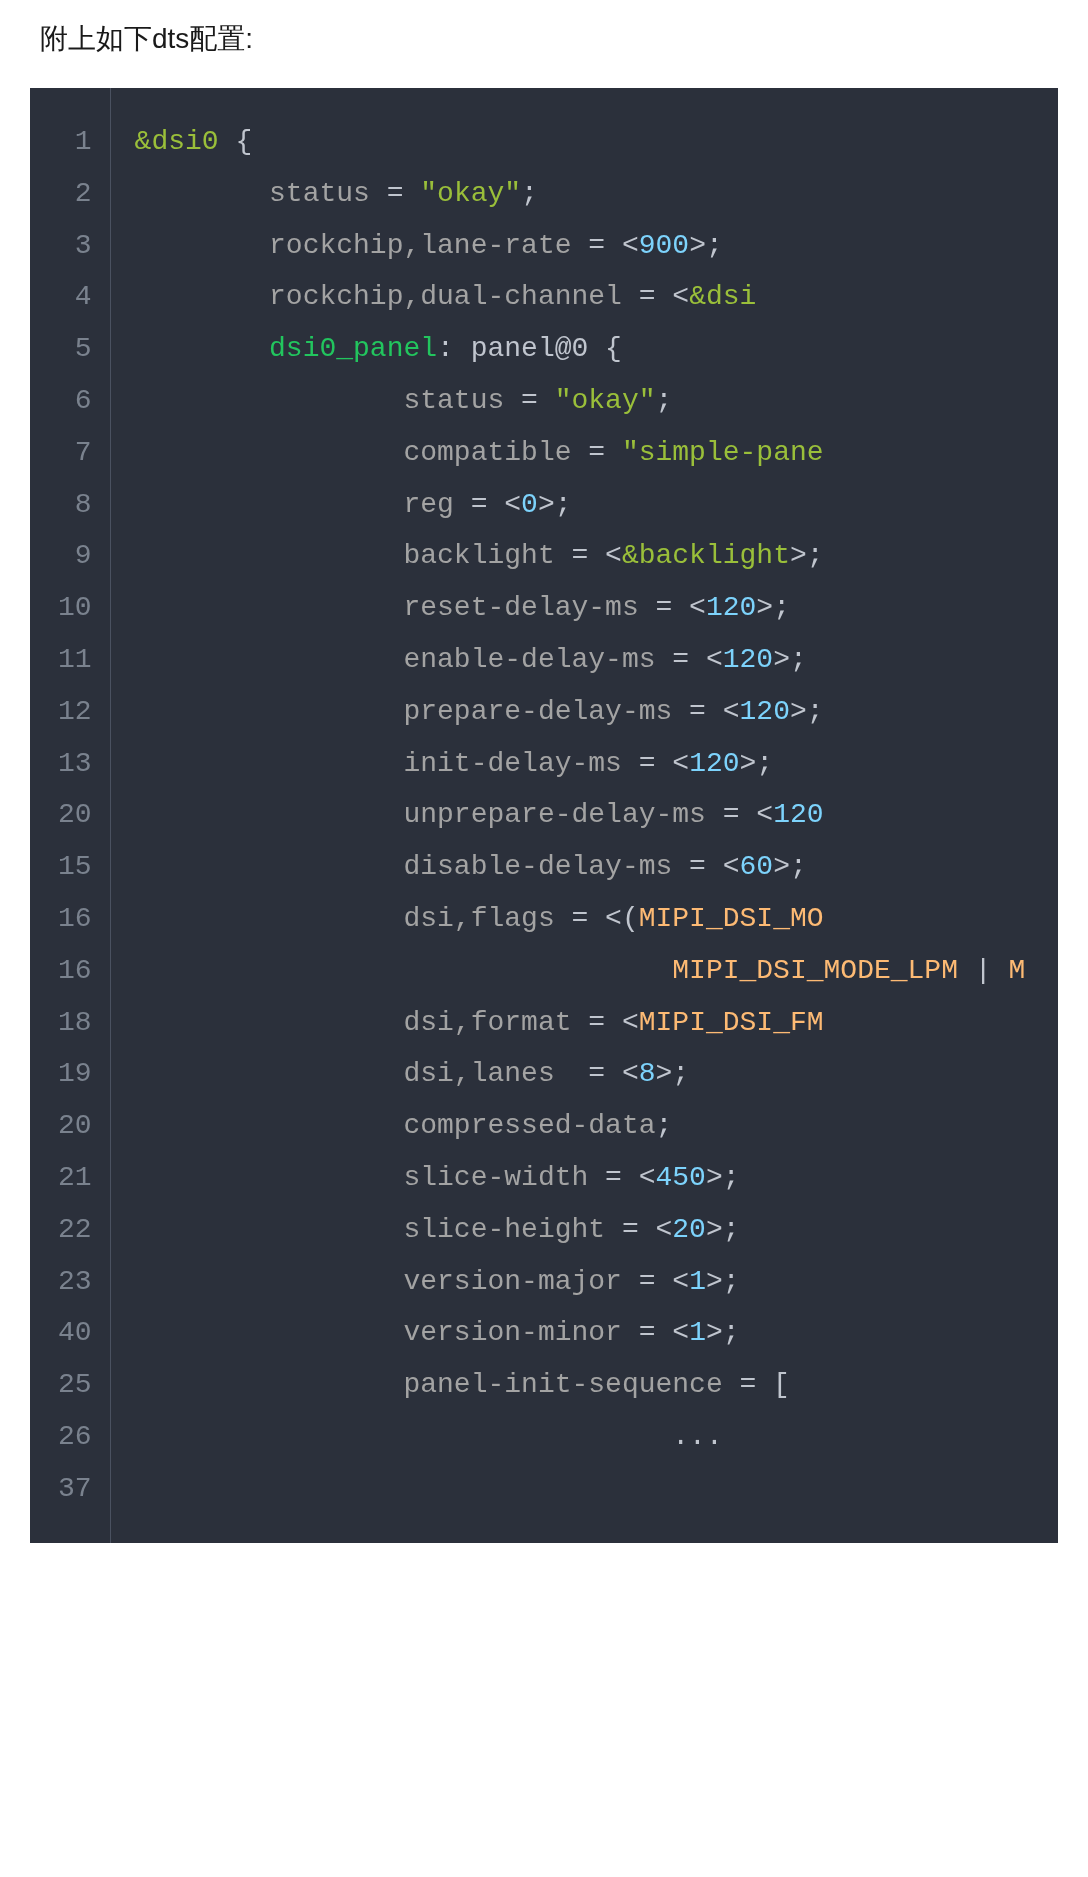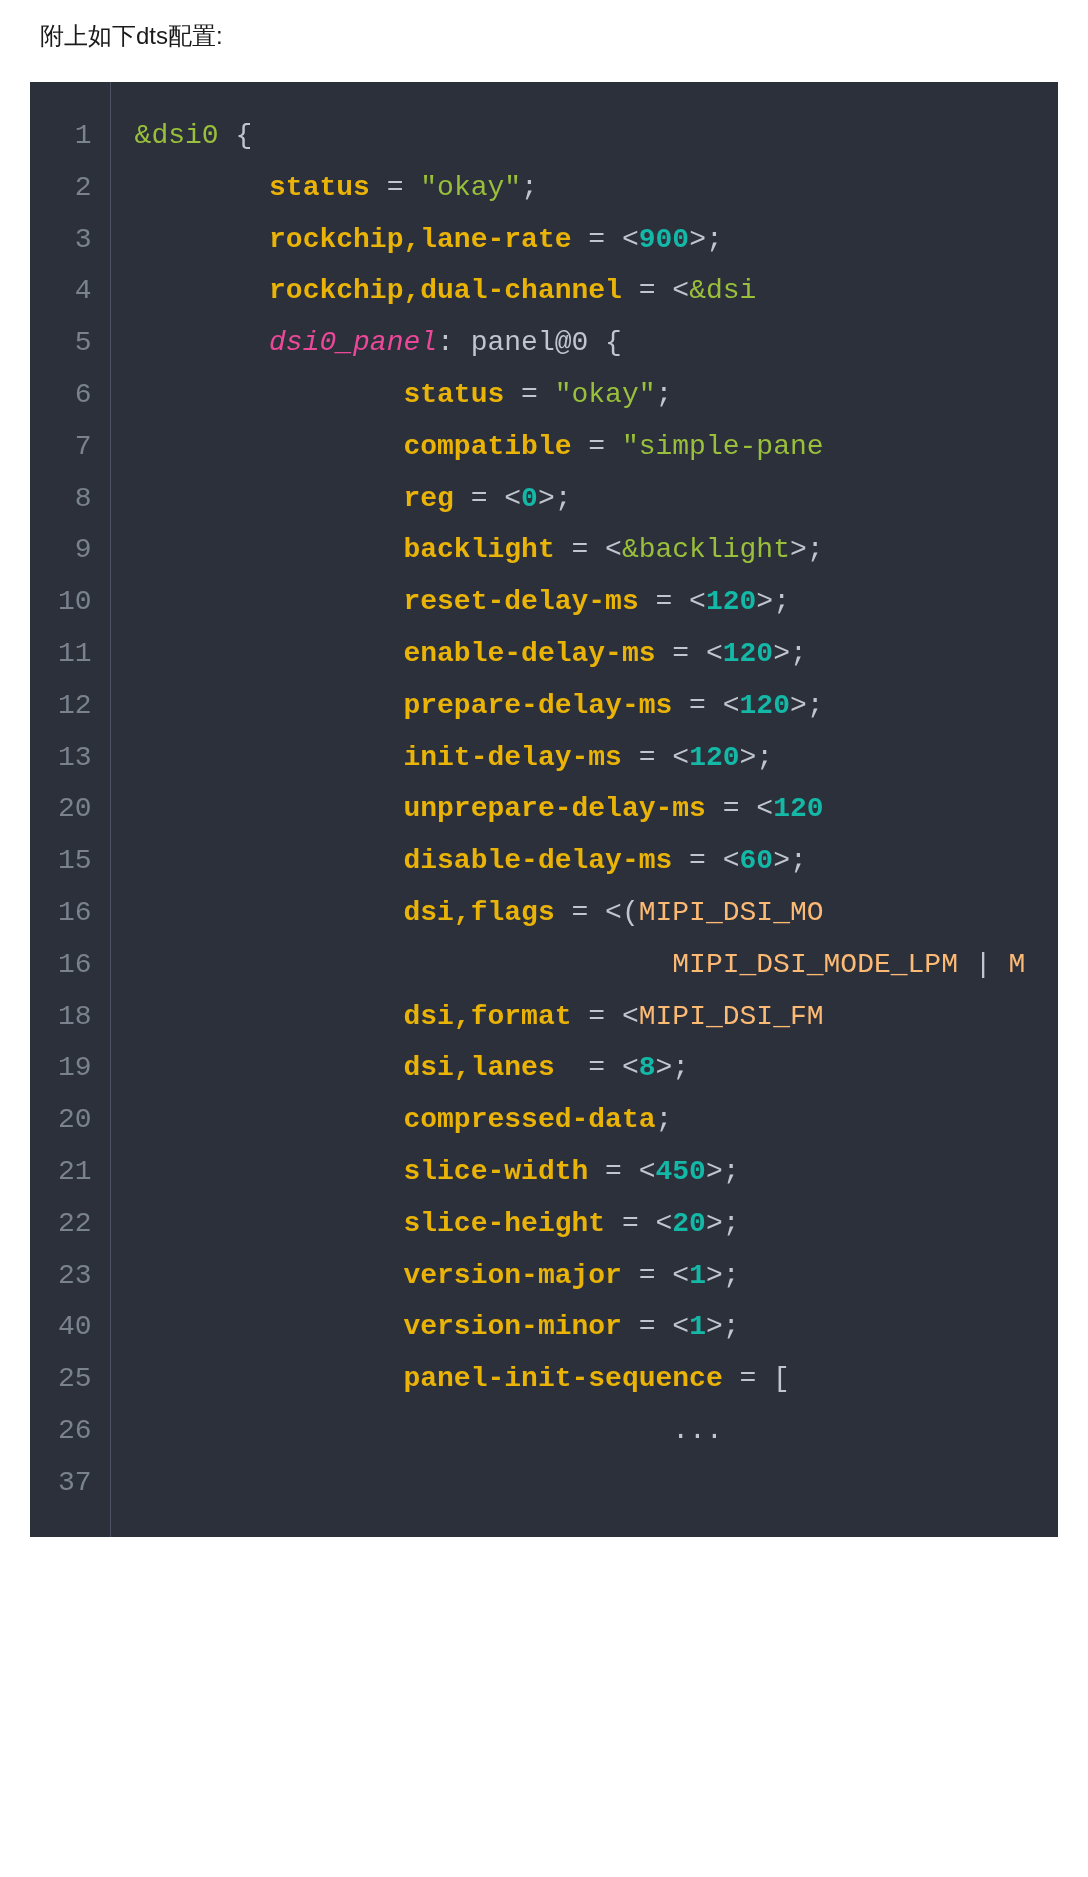--- a/index.html
+++ b/index.html
@@ -2,21 +2,21 @@
 <html><head>
 <meta charset="utf-8">
 <style>
   * { margin: 0; padding: 0; box-sizing: border-box; }
   body {
     background: #ffffff;
     font-family: "Microsoft YaHei", "PingFang SC", sans-serif;
     width: 1088px;
   }
   .heading {
-    font-size: 24px;
+    font-size: 28px;
     color: #1a1a1a;
     padding: 20px 40px 30px 40px;
     font-weight: 400;
   }
   .code-block {
     background: #2b303b;
     margin: 0 30px;
     display: flex;
     font-family: "Consolas", "Menlo", "Courier New", monospace;
     font-size: 28px;
@@ -33,24 +33,24 @@
   }
   .gutter div { min-width: 2ch; }
   .code {
     padding: 28px 0 28px 24px;
     white-space: pre;
     color: #c0c5ce;
     overflow: hidden;
   }
   .tok-ref   { color: #9abf3a; }   
   .tok-punc  { color: #c0c5ce; }   
-  .tok-prop  { color: #eab308; font-weight: bold; }   
+  .tok-prop  { color: #a3a3a3; }   
   .tok-str   { color: #9abf3a; }   
-  .tok-num   { color: #14b8a6; font-weight: bold; }   
-  .tok-label { color: #ec4899; font-style: italic; }   
+  .tok-num   { color: #7dd3fc; }   
+  .tok-label { color: #22c55e; }   
   .tok-node  { color: #c0c5ce; }   
   .tok-const { color: #fdba74; }   
 </style>
 </head>
 <body>
 
 <div class="heading">附上如下dts配置:</div>
 
 <div class="code-block">
   <div class="gutter" id="gutter">

